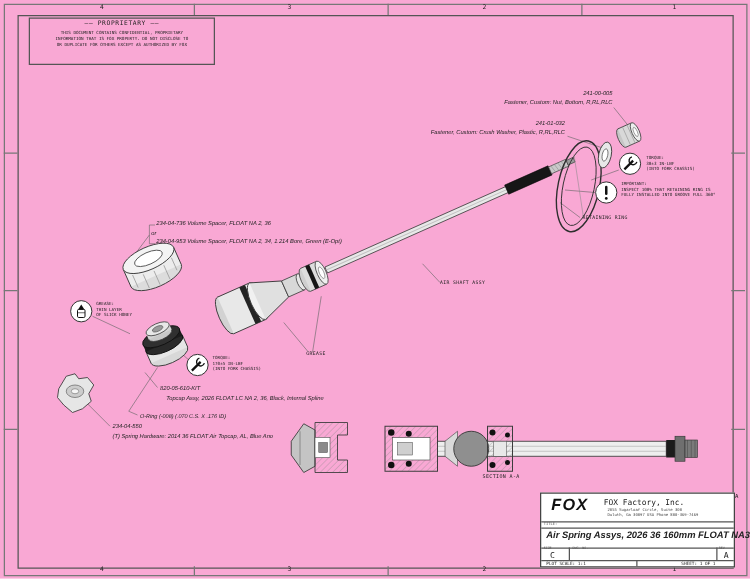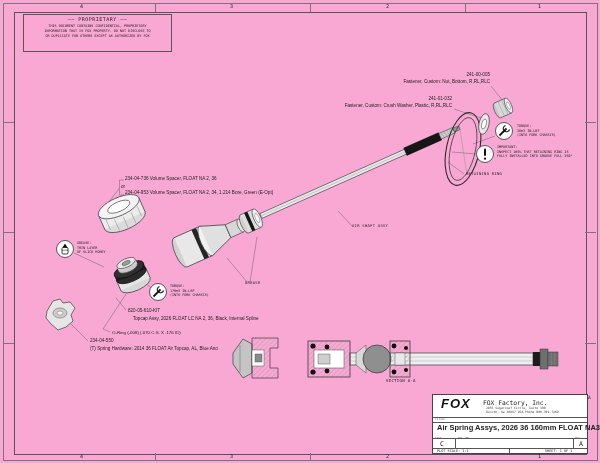--- a/index.html
+++ b/index.html
@@ -1,20 +1,20 @@
 <!DOCTYPE html>
 <html><head>
 <meta charset="utf-8">
 <style>
   html,body{margin:0;padding:0;background:#fff;}
   #sheet{position:relative;width:600px;height:463px;background:#f9a8d4;overflow:hidden;
          font-family:"Liberation Sans",sans-serif;color:#222;-webkit-text-size-adjust:none;}
   .abs{position:absolute;white-space:nowrap;line-height:1.15;}
   .m{font-family:"DejaVu Sans Mono",monospace;}
-  .s{font-family:"Liberation Sans",sans-serif;}
+  .s{font-family:"Liberation Sans",sans-serif;font-style:italic;}
   .rt{text-align:right;}
   .tick{position:absolute;background:#777;}
   .hline{position:absolute;background:#555;height:0.7px;}
   .vline{position:absolute;background:#555;width:0.7px;}
 </style>
 </head>
 <body>
 
 <div id="sheet">
 

